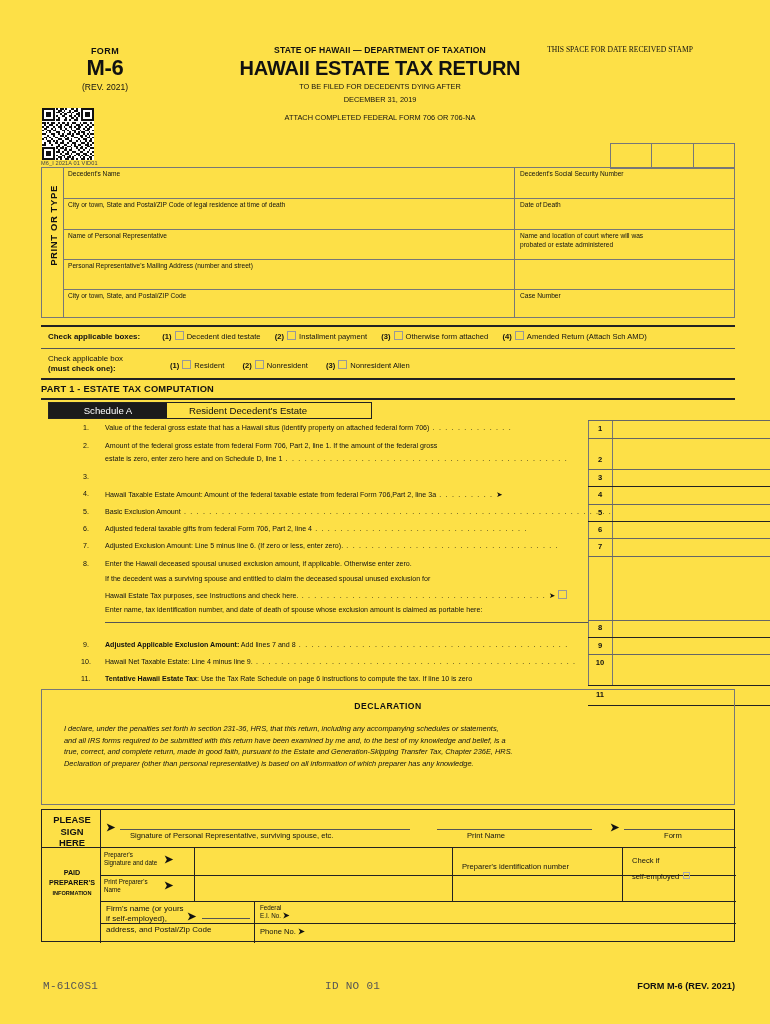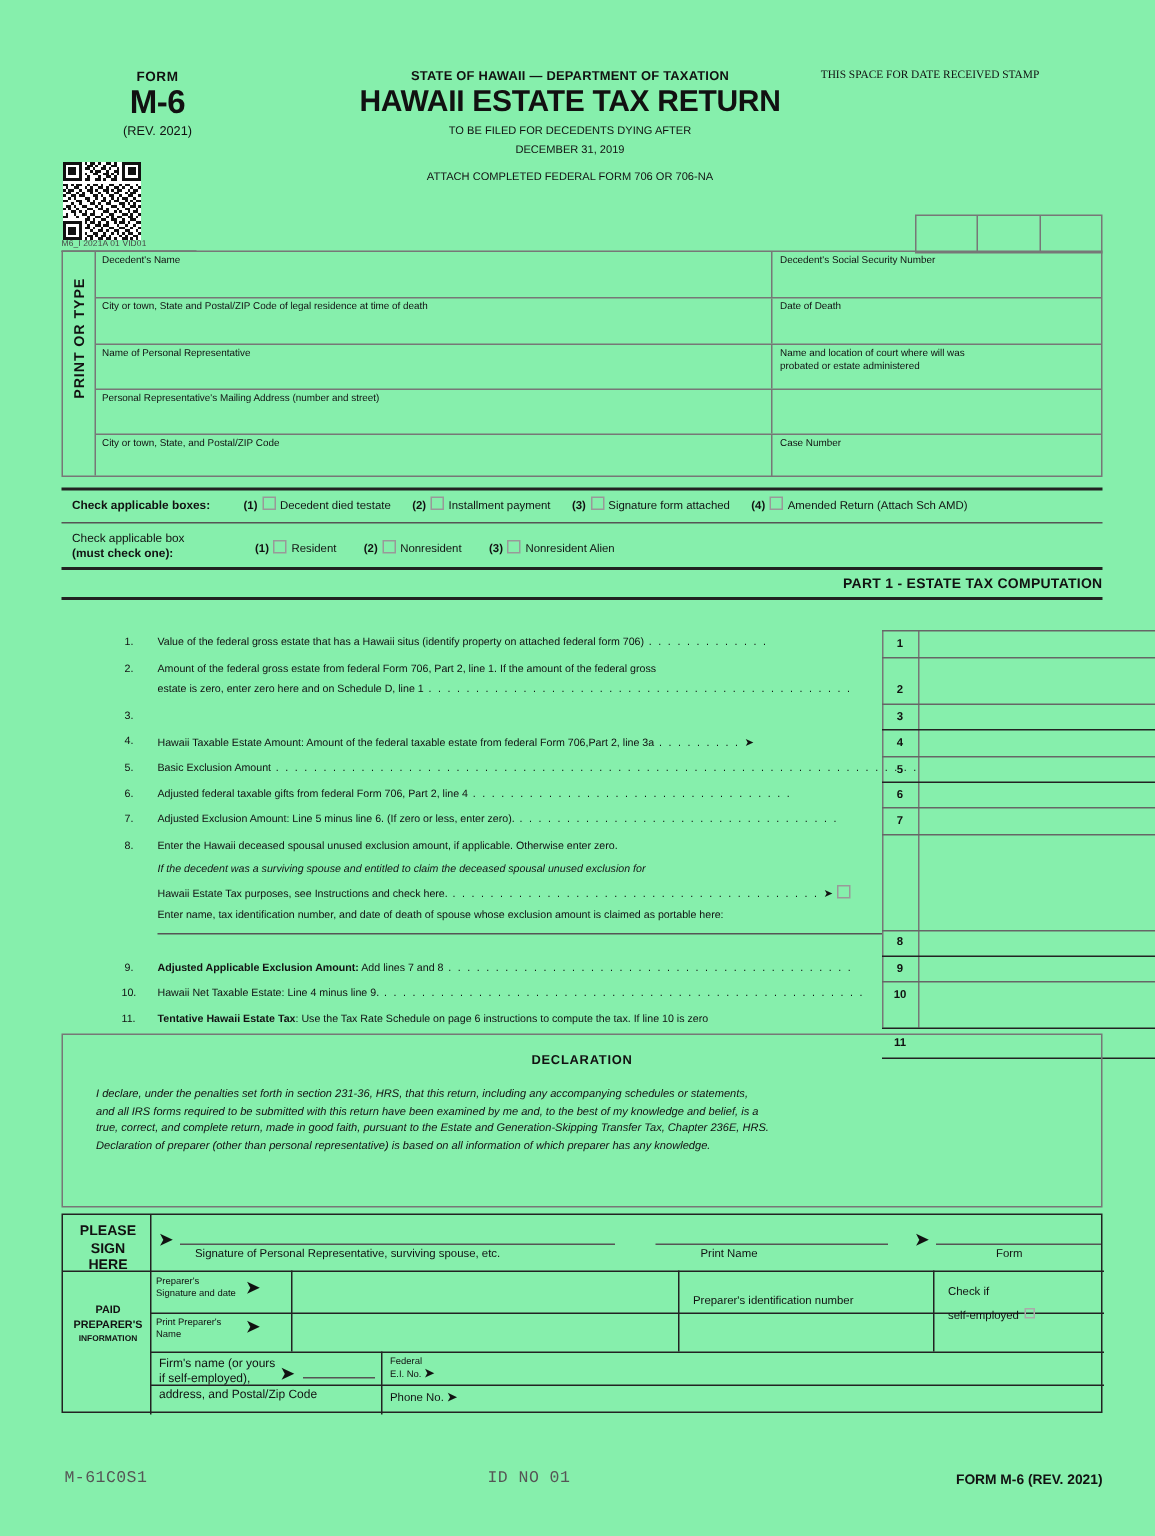--- a/index.html
+++ b/index.html
@@ -2,21 +2,21 @@
 <html><head>
 <meta charset="utf-8">
 <style>
   * { box-sizing: border-box; }
   html, body { margin:0; padding:0; background:#ffffff; }
   body {
     width:770px; height:1024px; position:relative;
     font-family:"Liberation Sans", sans-serif;
     color:#111; font-size:7.2px; overflow:hidden;
   }
-  .page { position:absolute; left:0; top:0; width:770px; height:1024px; background:#86efac; }
+  .page { position:absolute; left:0; top:0; width:770px; height:1024px; background:#fde047; }
 
   
   .hdr-form-label { position:absolute; left:60px; top:46px; width:90px; text-align:center;
       font-size:9px; font-weight:bold; letter-spacing:.4px; }
   .hdr-form-num { position:absolute; left:60px; top:55px; width:90px; text-align:center;
       font-size:22px; font-weight:bold; letter-spacing:-.3px; }
   .hdr-form-rev { position:absolute; left:60px; top:82px; width:90px; text-align:center; font-size:8.5px; }
 
   .hdr-state { position:absolute; left:170px; top:45px; width:420px; text-align:center;
       font-size:8.6px; font-weight:bold; letter-spacing:.15px; }
@@ -60,21 +60,21 @@
   .cb-sec1 { position:absolute; left:48px; top:331px; font-size:7.6px; }
   .cb-sec1 .t { font-weight:bold; font-size:7.9px; }
   .cb-sec2a { position:absolute; left:48px; top:354px; font-size:7.9px; font-weight:normal; }
   .cb-sec2b { position:absolute; left:48px; top:364px; font-size:7.9px; font-weight:bold; }
   .cb-sec2 { position:absolute; left:170px; top:360px; font-size:7.6px; }
   .box { display:inline-block; width:9px; height:9px; border:1px solid #999;
       vertical-align:-1px; margin:0 3px; }
   .num { font-weight:bold; }
 
   
-  .part1 { position:absolute; left:41px; top:384px; width:694px; text-align:right;
+  .part1 { position:absolute; left:41px; top:384px; width:694px; text-align:left;
       font-size:9.3px; font-weight:bold; letter-spacing:.2px; }
   .part1rule { position:absolute; left:41px; top:398px; width:694px; height:2px; background:#222; }
 
   .schbar { position:absolute; left:48px; top:402px; width:324px; height:17px; border:1px solid #222; }
   .schbar .blk { position:absolute; left:0; top:0; width:118px; height:100%; background:#1b1b1b;
       color:#fff; font-size:9.6px; display:flex; align-items:center; justify-content:center; }
   .schbar .wht { position:absolute; left:118px; top:0; right:0; height:100%;
       display:flex; align-items:center; padding-left:22px; font-size:9.6px; }
 
   
@@ -433,38 +433,42 @@
   <div class="cbrule" style="top:348px;"></div>
   <div class="cbrule" style="top:378px; height:2px; background:#222;"></div>
 
   <div class="cb-sec1">
     <span class="t">Check applicable boxes:</span>
     <span style="display:inline-block;width:18px;"></span>
     <span class="num">(1)</span><span class="box"></span><span>Decedent died testate</span>
     <span style="display:inline-block;width:10px;"></span>
     <span class="num">(2)</span><span class="box"></span><span>Installment payment</span>
     <span style="display:inline-block;width:10px;"></span>
-    <span class="num">(3)</span><span class="box"></span><span>Signature form attached</span>
+    <span class="num">(3)</span><span class="box"></span><span>Otherwise form attached</span>
     <span style="display:inline-block;width:10px;"></span>
     <span class="num">(4)</span><span class="box"></span><span>Amended Return (Attach Sch AMD)</span>
   </div>
 
   <div class="cb-sec2a">Check applicable box</div>
   <div class="cb-sec2b">(must check one):</div>
   <div class="cb-sec2">
     <span class="num">(1)</span><span class="box"></span><span>Resident</span>
     <span style="display:inline-block;width:14px;"></span>
     <span class="num">(2)</span><span class="box"></span><span>Nonresident</span>
     <span style="display:inline-block;width:14px;"></span>
     <span class="num">(3)</span><span class="box"></span><span>Nonresident Alien</span>
   </div>
 
   <div class="part1">PART 1 - ESTATE TAX COMPUTATION</div>
   <div class="part1rule"></div>
 
+  <div class="schbar">
+    <div class="blk">Schedule A</div>
+    <div class="wht">Resident Decedent's Estate</div>
+  </div>
 
   <div class="tbl">
     <div class="vline v1"></div>
     <div class="vline v2"></div>
 
     <div class="hline" style="top:0px;"></div>
     <div class="hline" style="top:18px;"></div>
     <div class="hline" style="top:49px;"></div>
     <div class="hline dark" style="top:66px;"></div>
     <div class="hline" style="top:84px;"></div>
@@ -511,21 +515,21 @@
     <div class="rn" style="top:105px;">6</div>
 
     <div class="rowtxt" style="left:42px; top:122px;">7.</div>
     <div class="rowtxt" style="left:64px; top:122px;">
       <span>Adjusted Exclusion Amount:  Line 5 minus line 6. (If zero or less, enter zero).</span><span class="dots"> . . . . . . . . . . . . . . . . . . . . . . . . . . . . . . . . . .</span>
     </div>
     <div class="rn" style="top:122px;">7</div>
 
     <div class="rowtxt" style="left:42px; top:140px;">8.</div>
     <div class="rowtxt" style="left:64px; top:140px;">Enter the Hawaii deceased spousal unused exclusion amount, if applicable. Otherwise enter zero.</div>
-    <div class="rowtxt" style="left:64px; top:155px;font-style:italic;">If the decedent was a surviving spouse and entitled to claim the deceased spousal unused exclusion for</div>
+    <div class="rowtxt" style="left:64px; top:155px;">If the decedent was a surviving spouse and entitled to claim the deceased spousal unused exclusion for</div>
     <div class="rowtxt" style="left:64px; top:186px;">Enter name, tax identification number, and date of death of spouse whose exclusion amount is claimed as portable here:</div>
     <div class="rowtxt" style="left:64px; top:170px;">
       <span>Hawaii Estate Tax purposes, see Instructions and check here.</span><span class="dots"> . . . . . . . . . . . . . . . . . . . . . . . . . . . . . . . . . . . . . . . </span><span class="arrowg">➤</span><span class="inlinebox"></span>
     </div>
     <div class="ul8" style="top:202px;"></div>
     <div class="rn" style="top:203px;">8</div>
 
     <div class="rowtxt" style="left:42px; top:221px;">9.</div>
     <div class="rowtxt" style="left:64px; top:221px;">
       <b>Adjusted Applicable Exclusion Amount:</b><span>  Add lines 7 and 8</span><span class="dots"> . . . . . . . . . . . . . . . . . . . . . . . . . . . . . . . . . . . . . . . . . . .</span>

